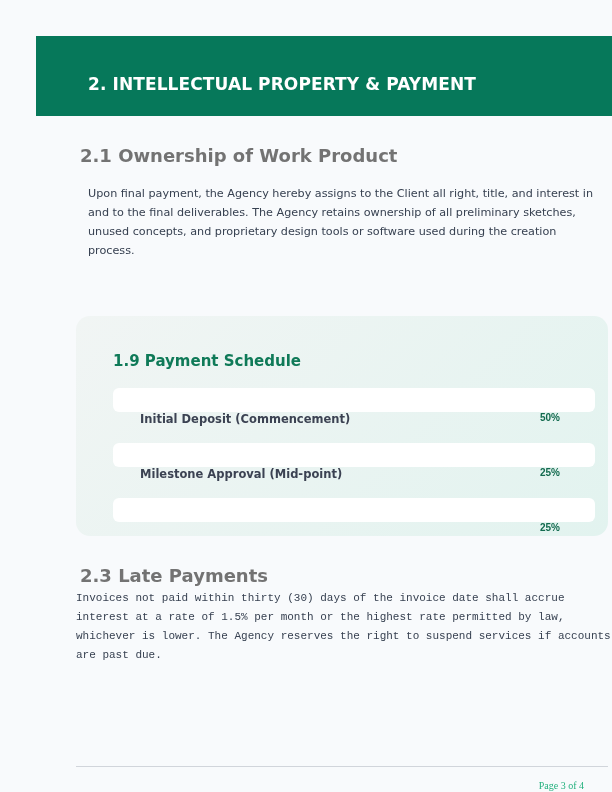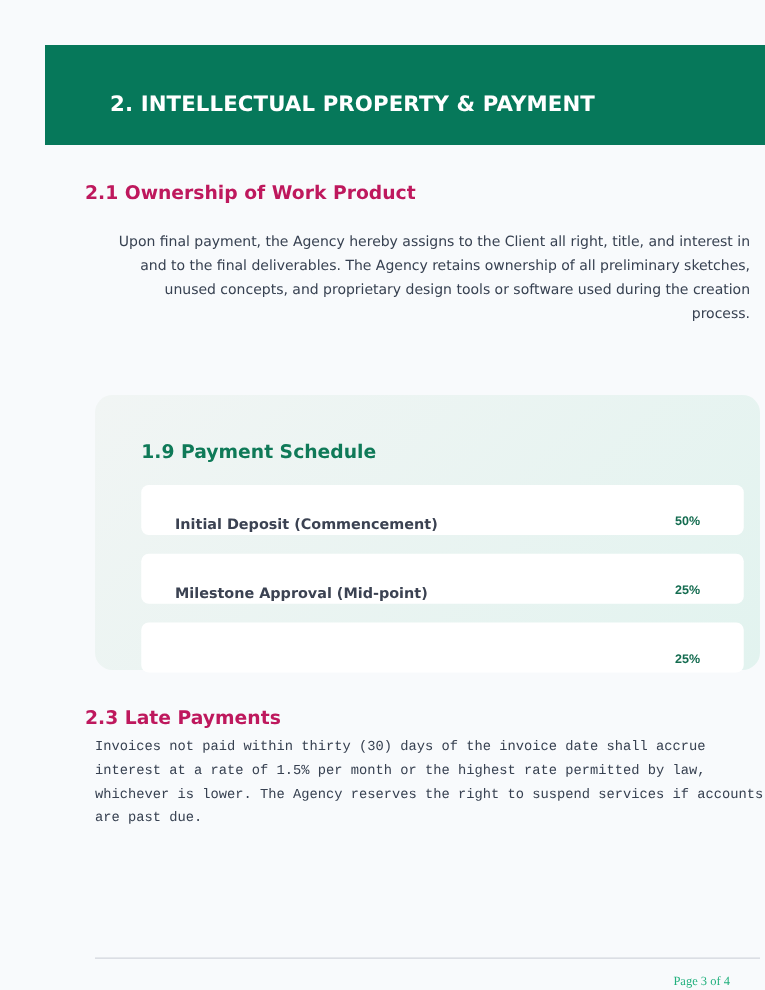--- a/index.html
+++ b/index.html
@@ -17,52 +17,51 @@
     }
     .header-title {
       position: absolute; left: 40px; top: 26px;
       color: #ffffff;
       font-family: "DejaVu Sans", sans-serif;
       font-weight: bold;
       font-size: 17px;
       letter-spacing: 0.1px;
     }
     .section-title {
-      position: absolute; left: 32px;
-      color: #be185d;
+      position: absolute; left: 44px;
+      color: #737373;
       font-family: "DejaVu Sans", sans-serif;
       font-weight: bold;
-      font-size: 15px;
+      font-size: 18px;
     }
     .s1-title { top: 109px; }
     .s1-body {
       position: absolute; left: 40px; top: 136px; width: 536px;
       font-family: "DejaVu Sans", sans-serif;
       font-size: 11.2px;
       line-height: 19px;
       color: #374151;
-      text-align: right;
     }
     .s1-body .italic { font-style: italic; }
     .card {
       position: absolute; left: 40px; top: 280px;
       width: 532px; height: 220px;
       border-radius: 14px;
       background: linear-gradient(135deg, #f1f5f4 0%, #e2f3ef 100%);
     }
     .card-title {
       position: absolute; left: 25px; top: 24px;
       color: #0f7a58;
       font-family: "DejaVu Sans", sans-serif;
       font-weight: bold;
       font-size: 15px;
     }
     .pay-row {
       position: absolute; left: 25px;
-      width: 482px; height: 40px;
+      width: 482px; height: 24px;
       background: #ffffff;
       border-radius: 6px;
     }
     .pay-label {
       position: absolute; left: 15px; top: 12px;
       font-family: "DejaVu Sans", sans-serif;
       font-weight: bold;
       font-size: 11.5px;
       color: #3b4252;
     }

